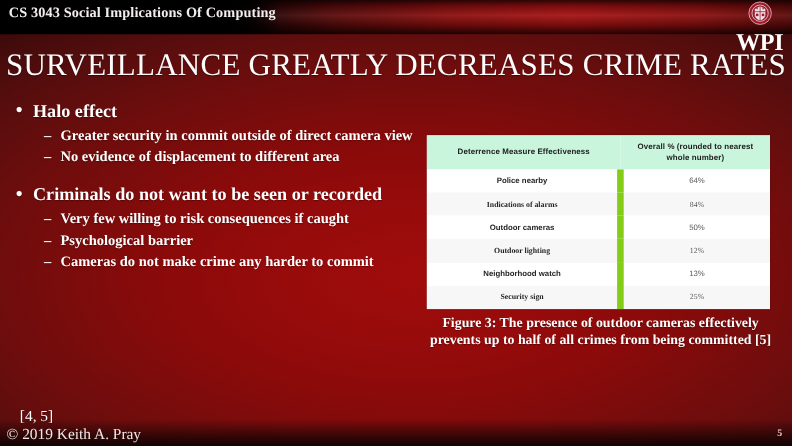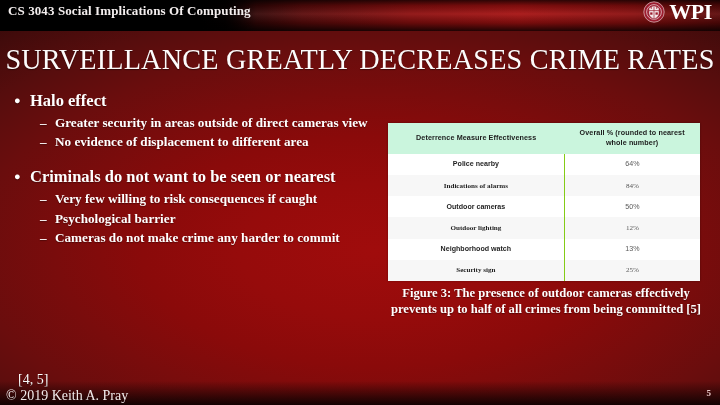--- a/index.html
+++ b/index.html
@@ -68,20 +68,21 @@
   }
 
   
   #wpi-logo {
     position: absolute;
     right: 8px; top: 1px;
     display: flex;
     align-items: center;
     gap: 4px;
     z-index: 6;
+    flex-direction: column;
   }
   #wpi-seal { display: block; }
   #wpi-word {
     font-size: 22px;
     font-weight: bold;
     color: #ffffff;
     letter-spacing: -0.4px;
     line-height: 1;
     font-family: "Liberation Serif", "DejaVu Serif", serif;
   }
@@ -173,21 +174,21 @@
     letter-spacing: 0.1px;
   }
   table.deterrence th.c1 { width: 57%; text-align: center; }
   table.deterrence th.c2 { width: 43%; text-align: center; }
   table.deterrence td {
     font-size: 7.1px;
     color: #3a3a3a;
     padding: 4px 6px;
     text-align: center;
     vertical-align: middle;
-    border-right: 1px solid #84cc16;
+    border-right: 6px solid #84cc16;
   }
   table.deterrence td.measure {
     font-weight: bold;
     color: #1f1f1f;
   }
   table.deterrence td.pct { border-right: none; color: #5a5a5a; }
   table.deterrence tr.odd td { background: #ffffff; }
   table.deterrence tr.even td { background: #f7f7f7; font-family: Liberation Serif, serif; }
 
   
@@ -266,32 +267,32 @@
   <div id="slide-title">SURVEILLANCE GREATLY DECREASES CRIME RATES</div>
 
   <div id="body">
 
     <div class="b1">
       <span class="dot">●</span>
       <span class="txt">Halo effect</span>
     </div>
     <div class="b2">
       <span class="dash">–</span>
-      <span class="txt">Greater security in areas outside of direct cameras view</span>
+      <span class="txt">Greater security in commit outside of direct camera view</span>
     </div>
     <div class="b2">
       <span class="dash">–</span>
       <span class="txt">No evidence of displacement to different area</span>
     </div>
 
     <div class="group-gap"></div>
 
     <div class="b1">
       <span class="dot">●</span>
-      <span class="txt">Criminals do not want to be seen or nearest</span>
+      <span class="txt">Criminals do not want to be seen or recorded</span>
     </div>
     <div class="b2">
       <span class="dash">–</span>
       <span class="txt">Very few willing to risk consequences if caught</span>
     </div>
     <div class="b2">
       <span class="dash">–</span>
       <span class="txt">Psychological barrier</span>
     </div>
     <div class="b2">

